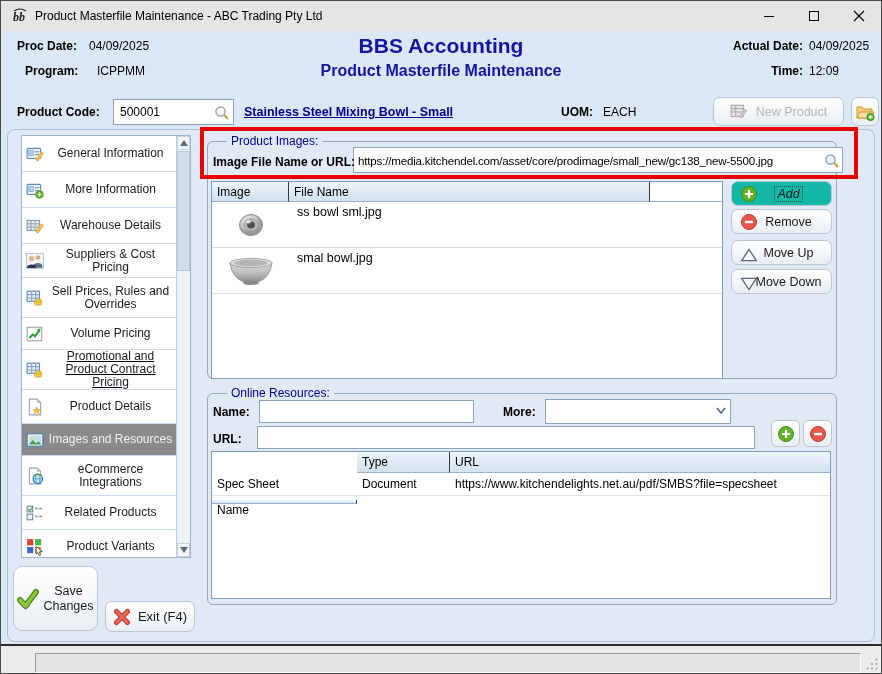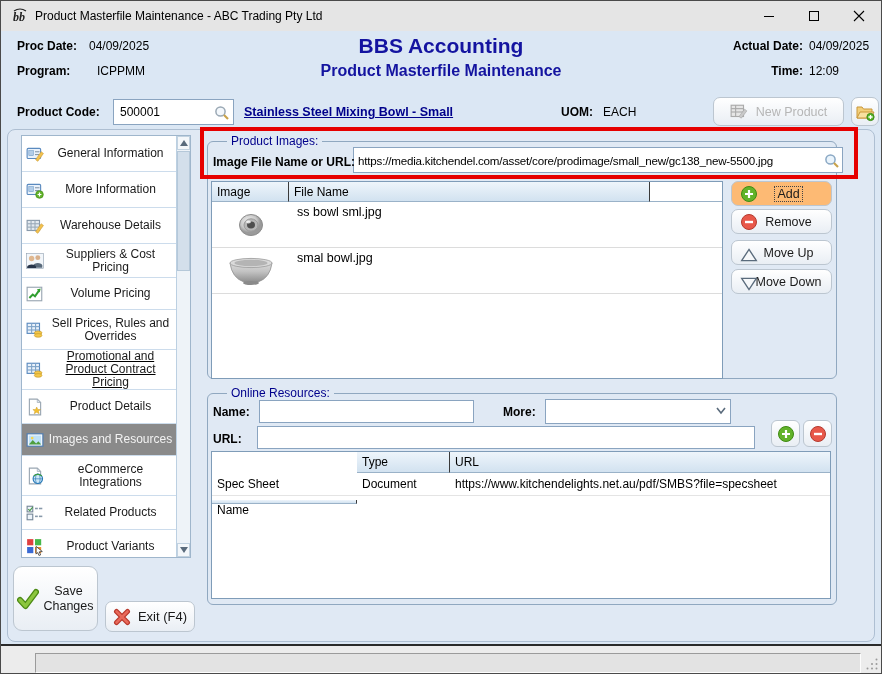--- a/index.html
+++ b/index.html
@@ -77,21 +77,21 @@
     border:1px solid #7f9cb8;}
   .img-thead{position:absolute;left:0;top:0;width:100%;height:20px;display:flex;}
   .th-cell{background:linear-gradient(#eef5fb,#d2e2f0);border-right:1px solid #3a3a3a;
     border-bottom:1px solid #9ab2c8;padding:3px 0 0 5px;font-size:12px;}
   .th-rest{flex:1;background:#fff;border-bottom:1px solid #9ab2c8;}
   .img-row{position:absolute;left:0;width:100%;height:46px;border-bottom:1px solid #dcdcdc;}
   .img-cell{position:absolute;left:0;top:0;width:77px;height:100%;display:flex;
     align-items:center;justify-content:center;}
   .fn-cell{position:absolute;left:77px;top:3px;padding-left:8px;font-size:12.5px;}
 
-  .btn-add{left:730px;top:180px;width:101px;height:25px;background:#fdba74;}
+  .btn-add{left:730px;top:180px;width:101px;height:25px;background:#14b8a6;font-style:italic;}
   .btn-remove{left:730px;top:208px;width:101px;height:25px;}
   .btn-moveup{left:730px;top:239px;width:101px;height:25px;}
   .btn-movedown{left:730px;top:268px;width:101px;height:25px;}
   .btn-ico-left{position:absolute;left:8px;top:3px;width:18px;height:18px;}
   .btn-label-center{width:100%;text-align:center;padding-left:14px;}
   .dotted{outline:1px dotted #444;padding:0 2px;}
 
   
   .or-field{position:absolute;background:#fff;border:1px solid #8aa4c0;}
   .or-field input{width:100%;height:100%;border:none;outline:none;padding:0 4px;
@@ -149,21 +149,21 @@
             <path d="M1 1 L11 11 M11 1 L1 11" stroke="#000" stroke-width="1.1"></path>
           </svg>
       </div>
     </div>
   </div>
 
   <div class="band"></div>
 
   <span class="lbl" style="left:16px;top:38px;">Proc Date:</span>
   <span class="val" style="left:88px;top:38px;">04/09/2025</span>
-  <span class="lbl" style="left:16px;top:63px;">Program:</span>
+  <span class="lbl" style="left:24px;top:63px;">Program:</span>
   <span class="val" style="left:96px;top:63px;">ICPPMM</span>
   <div class="app-title">BBS Accounting</div>
   <div class="screen-title">Product Masterfile Maintenance</div>
   <span class="lbl" style="left:712px;top:38px;width:90px;text-align:right;">Actual Date:</span>
   <span class="val" style="left:808px;top:38px;">04/09/2025</span>
   <span class="lbl" style="left:712px;top:63px;width:90px;text-align:right;">Time:</span>
   <span class="val" style="left:808px;top:63px;">12:09</span>
 
   <span class="lbl" style="left:16px;top:104px;">Product Code:</span>
   <div class="pc-input">
@@ -235,39 +235,39 @@
       <div class="side-item" style="height:34px;">
         <svg class="sicon" viewBox="0 0 16 16">
           <rect x="0.5" y="1.5" width="15" height="13" fill="#f2f6fa" stroke="#8899aa" stroke-width="0.5"></rect>
           <circle cx="10.5" cy="5" r="2.2" fill="#d8b08c"></circle>
           <path d="M6.5 12c0-3 8-3 8 0v2h-8z" fill="#5a6b7c"></path>
           <circle cx="5" cy="5.8" r="2.4" fill="#e0b890"></circle>
           <path d="M1 13.6c0-3.4 8-3.4 8 0v0.6H1z" fill="#27354a"></path>
         </svg>
         <span class="silabel">Suppliers &amp; Cost Pricing</span>
       </div>
-      <div class="side-item" style="height:32px;">
-        <svg class="sicon" viewBox="0 0 16 16">
-          <rect x="1" y="2" width="13" height="12" fill="#fff" stroke="#99a6b2"></rect>
-          <polyline points="3,11.5 6,8.5 8,10 11.5,5" stroke="#2f9e2f" stroke-width="1.8" fill="none"></polyline>
-          <polygon points="13,3 9.6,4 12.3,6.6" fill="#2f9e2f"></polygon>
-        </svg>
-        <span class="silabel">Volume Pricing</span>
-      </div>
       <div class="side-item" style="height:40px;">
         <svg class="sicon" viewBox="0 0 16 16">
           <rect x="1" y="2" width="11" height="9" fill="#eaf2fb" stroke="#5a8abf"></rect>
           <line x1="1" y1="5" x2="12" y2="5" stroke="#7fa4c8"></line>
             <line x1="1" y1="8" x2="12" y2="8" stroke="#7fa4c8"></line>
           <line x1="5" y1="2" x2="5" y2="11" stroke="#7fa4c8"></line>
             <line x1="8.5" y1="2" x2="8.5" y2="11" stroke="#7fa4c8"></line>
           <ellipse cx="10.8" cy="10.5" rx="3.4" ry="1.6" fill="#f4c84a" stroke="#c79a2a" stroke-width="0.6"></ellipse>
           <ellipse cx="10.8" cy="12.8" rx="3.4" ry="1.6" fill="#f4c84a" stroke="#c79a2a" stroke-width="0.6"></ellipse>
         </svg>
         <span class="silabel">Sell Prices, Rules and Overrides</span>
+      </div>
+      <div class="side-item" style="height:32px;">
+        <svg class="sicon" viewBox="0 0 16 16">
+          <rect x="1" y="2" width="13" height="12" fill="#fff" stroke="#99a6b2"></rect>
+          <polyline points="3,11.5 6,8.5 8,10 11.5,5" stroke="#2f9e2f" stroke-width="1.8" fill="none"></polyline>
+          <polygon points="13,3 9.6,4 12.3,6.6" fill="#2f9e2f"></polygon>
+        </svg>
+        <span class="silabel">Volume Pricing</span>
       </div>
       <div class="side-item" style="height:40px;text-decoration:underline;">
         <svg class="sicon" viewBox="0 0 16 16">
           <rect x="1" y="2" width="11" height="9" fill="#eaf2fb" stroke="#5a8abf"></rect>
           <line x1="1" y1="5" x2="12" y2="5" stroke="#7fa4c8"></line>
             <line x1="1" y1="8" x2="12" y2="8" stroke="#7fa4c8"></line>
           <line x1="5" y1="2" x2="5" y2="11" stroke="#7fa4c8"></line>
             <line x1="8.5" y1="2" x2="8.5" y2="11" stroke="#7fa4c8"></line>
           <ellipse cx="10.8" cy="10.5" rx="3.4" ry="1.6" fill="#f4c84a" stroke="#c79a2a" stroke-width="0.6"></ellipse>
           <ellipse cx="10.8" cy="12.8" rx="3.4" ry="1.6" fill="#f4c84a" stroke="#c79a2a" stroke-width="0.6"></ellipse>

